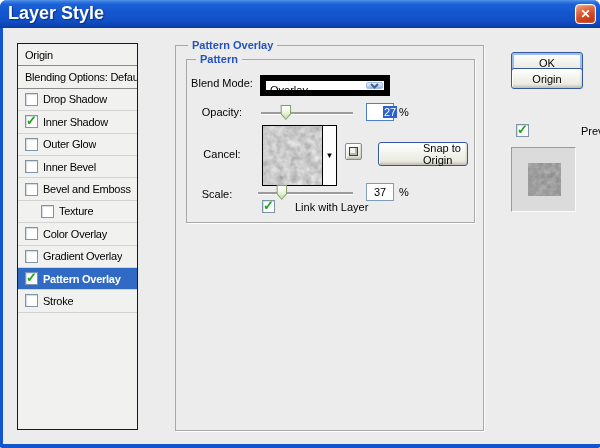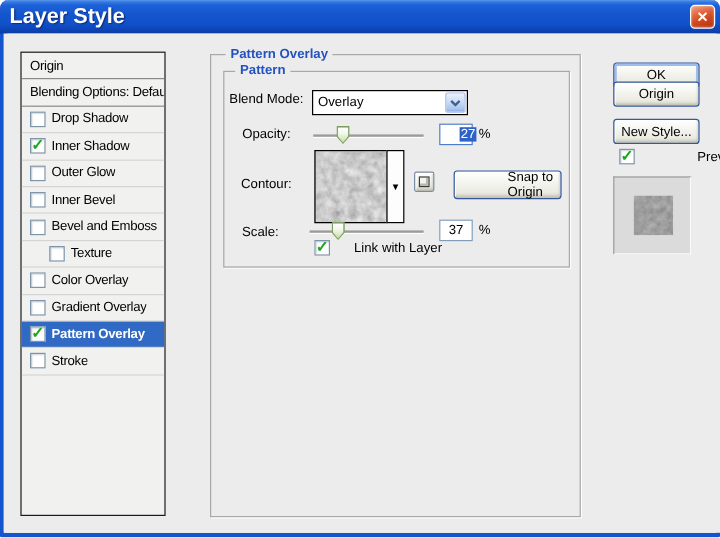--- a/index.html
+++ b/index.html
@@ -34,21 +34,21 @@
   .group-outer{left:169px;top:17px;width:309px;height:386px;}
   .group-inner{left:10px;top:13px;width:289px;height:164px;}
   .legend{position:absolute;top:-7px;background:#ECECEC;padding:0 4px;color:#2352C0;font-weight:bold;line-height:13px;}
   .legend-outer{left:12px;}
   .legend-inner{left:9px;text-align:right;}
 
   .flabel{position:absolute;text-align:center;height:13px;line-height:13px;}
   .pct{position:absolute;height:13px;line-height:13px;}
 
   
-  .combo{position:absolute;left:73px;top:15px;width:130px;height:21px;background:#fff;border:1px solid #000000;}
+  .combo{position:absolute;left:73px;top:15px;width:130px;height:21px;background:#fff;border:6px solid #000000;}
   .combo .val{position:absolute;left:4px;top:0;line-height:19px;}
   .combo .arrowbtn{position:absolute;top:1px;right:1px;bottom:1px;width:17px;border-radius:2px;
     background:linear-gradient(180deg,#EAF1FC 0%,#CBDCF6 45%,#ABC4EE 85%,#8FADE3 100%);
     border:1px solid #A4BCE8;display:flex;align-items:center;justify-content:center;}
 
   
   .track{position:absolute;height:2px;background:#9B9B9B;box-shadow:0 1px 0 #FDFDFD;}
   .thumbzone{position:absolute;height:16px;}
   .thumb{position:absolute;top:0;width:11px;height:15px;transform:translateX(-50%);
     clip-path:polygon(0 0,100% 0,100% 58%,50% 100%,0 58%);background:#7E9C64;}
@@ -208,21 +208,21 @@
           <span class="flabel" style="left:0;top:46px;width:70px;">Opacity:</span>
           <div class="track" style="left:74px;top:52px;width:92px;"></div>
           <div class="thumbzone" style="left:74px;top:45px;width:92px;">
             <div class="thumb" style="left: 27%;"></div>
           </div>
           <div class="field focused" style="left:179px;top:43px;">
             <span class="selhl">27</span>
           </div>
           <span class="pct" style="left:212px;top:46px;">%</span>
 
-          <span class="flabel" style="left:0;top:88px;width:70px;">Contour:</span>
+          <span class="flabel" style="left:0;top:88px;width:70px;">Cancel:</span>
           <div class="pat-swatch">
             <svg viewBox="0 0 59 59" preserveAspectRatio="none">
                 <rect width="59" height="59" fill="#8F8F8F" filter="url(#grain)"></rect>
               </svg>
           </div>
           <div class="pat-strip">
             <span class="tri">▼</span>
           </div>
           <div class="xpbtn minibtn">
             <span class="np-icon"></span>
@@ -246,23 +246,20 @@
           </span>
           <span class="link-label">Link with Layer</span>
         </div>
       </div>
 
       <div class="xpbtn default btn-ok">
         <span>OK</span>
       </div>
       <div class="xpbtn btn-cancel">
         <span>Origin</span>
-      </div>
-      <div class="xpbtn btn-newstyle">
-        <span>New Style...</span>
       </div>
       <span class="cb preview-cb">
         <span class="mark">✓</span>
       </span>
       <span class="preview-label">Preview</span>
 
       <div class="preview-thumb">
         <div class="preview-square">
           <svg viewBox="0 0 33 33" preserveAspectRatio="none">
               <rect width="33" height="33" fill="#565656" filter="url(#grainDark)"></rect>

